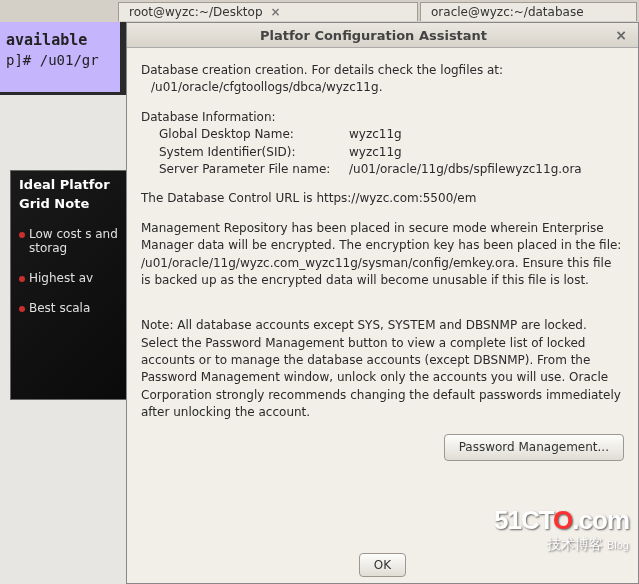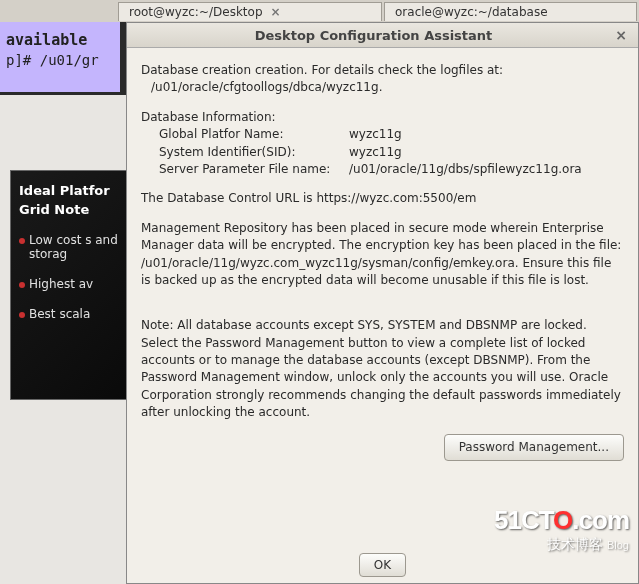--- a/index.html
+++ b/index.html
@@ -25,21 +25,21 @@
       border: 1px solid #a09c94;
       border-bottom: none;
       padding: 2px 10px;
       margin-right: 2px;
       display: flex;
       align-items: center;
       gap: 8px;
       font-size: 12px;
       color: #333;
     }
-    .tab.first { margin-left: 118px; width: 264px; }
+    .tab.first { margin-left: 118px; width: 300px; }
     .tab.second { flex: 1; }
     .tab-close { color: #777; font-weight: bold; cursor: pointer; }
     .terminal-bg {
       position: absolute;
       top: 22px; left: 0;
       width: 120px;
       height: 70px;
       background: #c4b5fd;
       color: #222;
       font-family: "DejaVu Sans Mono", monospace;
@@ -59,21 +59,21 @@
     }
     .dark-panel {
       position: absolute;
       top: 170px; left: 10px;
       width: 120px;
       height: 230px;
       background: linear-gradient(135deg, #1a1a1a 0%, #0a0a0a 100%);
       border: 1px solid #666;
       color: #e0e0e0;
       font-size: 12px;
-      padding: 12px 8px;
+      padding: 6px 8px;
       overflow: hidden;
     }
     .dark-panel .title {
       color: #fff;
       font-weight: bold;
       font-size: 13px;
       margin-bottom: 4px;
     }
     .dark-panel .bullet {
       margin-top: 16px;
@@ -176,32 +176,32 @@
   <div class="title">Ideal Platfor</div>
   <div class="title">Grid Note</div>
   <div class="bullet">Low cost s
 and storag</div>
   <div class="bullet">Highest av</div>
   <div class="bullet">Best scala</div>
 </div>
 
 <div class="dialog">
   <div class="dialog-titlebar">
-    <span class="title-text">Desktop Configuration Assistant</span>
+    <span class="title-text">Platfor Configuration Assistant</span>
     <span class="dialog-close">×</span>
   </div>
   <div class="dialog-body">
     <p>
       <span>Database creation creation. For details check the logfiles at:</span><br>
       <span class="indent">/u01/oracle/cfgtoollogs/dbca/wyzc11g.</span>
     </p>
     <div>
       <div>Database Information:</div>
       <div class="info-row">
-        <span class="info-label">Global Platfor Name:</span>
+        <span class="info-label">Global Desktop Name:</span>
         <span>wyzc11g</span>
       </div>
       <div class="info-row">
         <span class="info-label">System Identifier(SID):</span>
         <span>wyzc11g</span>
       </div>
       <div class="info-row">
         <span class="info-label">Server Parameter File name:</span>
         <span>/u01/oracle/11g/dbs/spfilewyzc11g.ora</span>
       </div>

